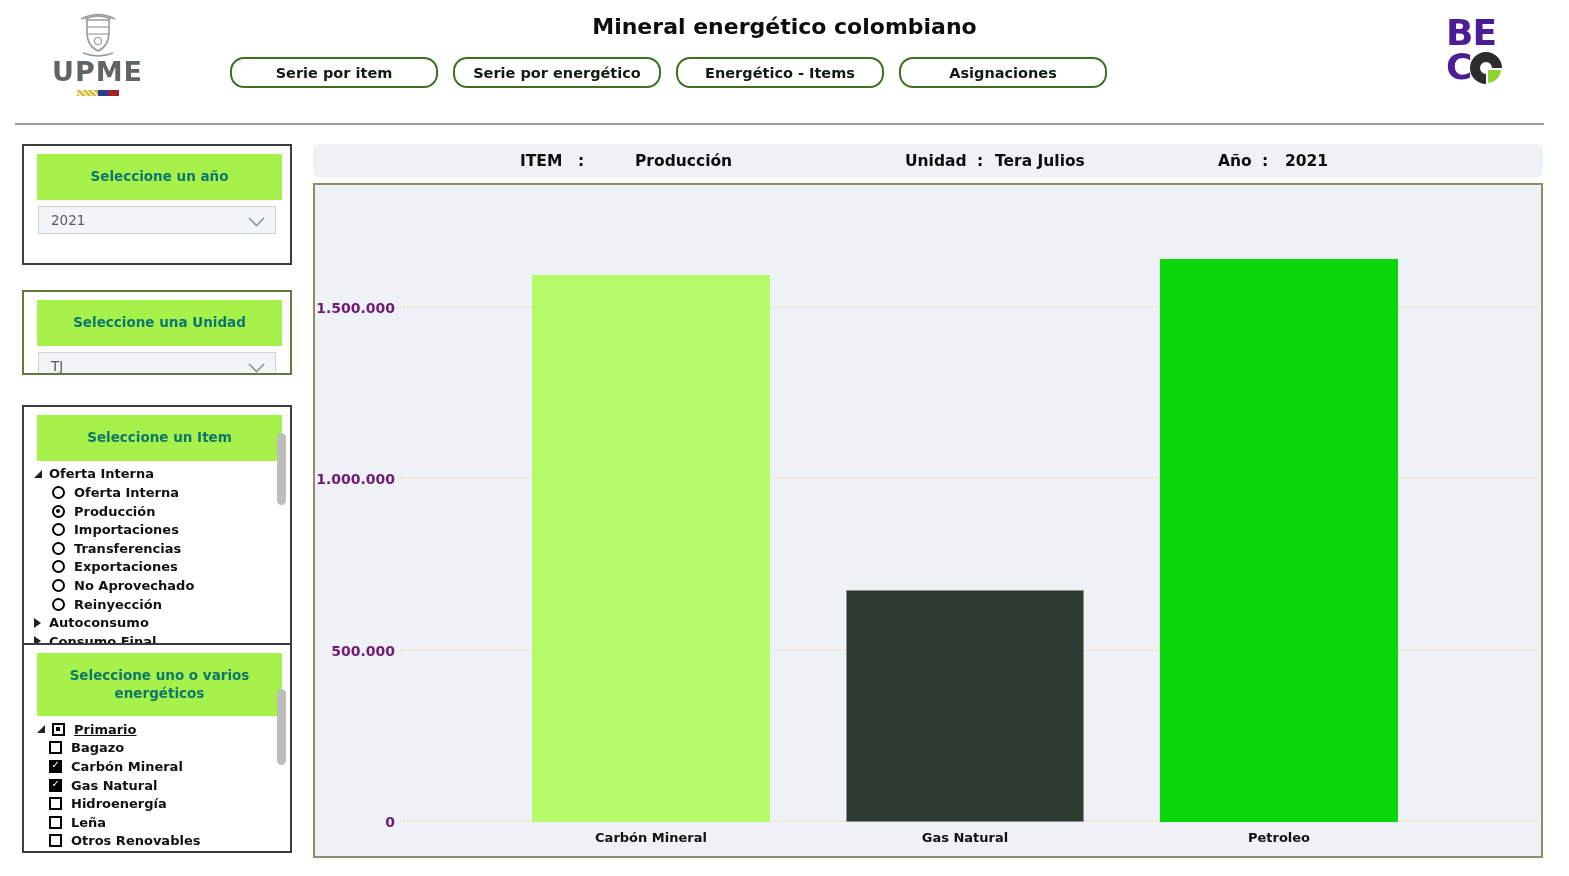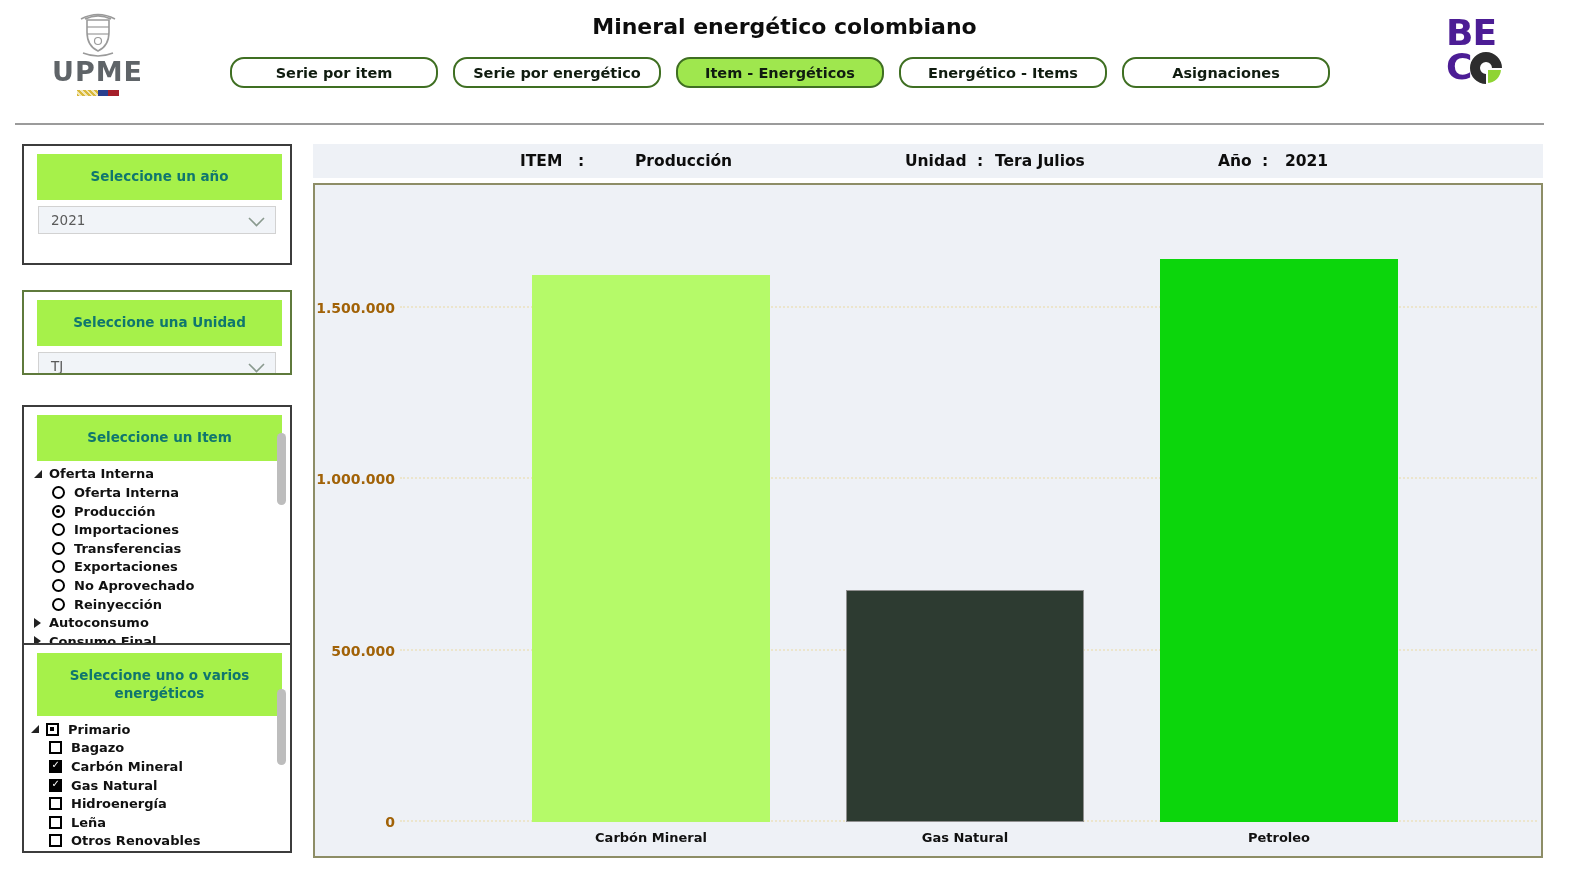--- a/index.html
+++ b/index.html
@@ -47,47 +47,47 @@
               border:1px solid #d2d2d2; display:flex; align-items:center; padding:0 12px;
               font-size:13.5px; color:#5a5a5a; cursor:pointer; }
   .dropdown .chev { position:absolute; right:10px; top:10px; }
 
   
   .tree { position:relative; font-size:13px; font-weight:bold; color:#111; }
   .trow { display:flex; align-items:center; height:18.6px; cursor:pointer; }
   .trow .tlabel { white-space:nowrap; }
   .g0 { padding-left:10px; }
   .g1 { padding-left:28px; }
-  .e0 { padding-left:7px; }
+  .e0 { padding-left:13px;text-decoration:underline; }
   .e1 { padding-left:25px; }
   .exp-open { width:0; height:0; border-left:8px solid transparent; border-bottom:8px solid #222;
               margin-right:7px; flex:none; }
   .exp-closed { width:0; height:0; border-top:5px solid transparent; border-bottom:5px solid transparent;
                 border-left:7px solid #222; margin-right:8px; flex:none; }
   .radio { width:13px; height:13px; border:2.5px solid #000; border-radius:50%; margin-right:9px;
            background:#fff; position:relative; flex:none; }
   .radio.checked::after { content:""; position:absolute; left:2px; top:2px; width:4px; height:4px;
            border-radius:50%; background:#000; }
   .cb { width:13px; height:13px; border:2.5px solid #000; margin-right:9px; background:#fff;
         position:relative; flex:none; }
   .cb.checked { background:#000; }
   .cb.checked::after { content:"✓"; position:absolute; left:0.5px; top:-3px; color:#fff;
         font-size:10px; font-weight:bold; }
   .cb.partial::after { content:""; position:absolute; left:2px; top:2px; width:4px; height:4px; background:#000; }
   .scroll-thumb { position:absolute; right:4px; width:9px; border-radius:5px; background:#bdbdbd; }
 
   
   .chart-header { position:absolute; left:313px; top:144px; width:1230px; height:34px;
-                  background:#eef1f6; font-size:15.5px; font-weight:bold; color:#0d0d0d; }
+                  background:#eef1f6; font-size:15.5px; font-weight:bold; color:#0d0d0d;border-radius:8px; }
   .chart-header span { position:absolute; top:0; line-height:34px; white-space:nowrap; }
   .chart-box { position:absolute; left:313px; top:183px; width:1230px; height:675px;
                background:#eef1f6; border:2px solid #8d8d66; }
   .gridline { position:absolute; left:85px; right:4px; height:0; border-top:2px dotted #ece5cc; }
   .ytick { position:absolute; left:0; width:80px; text-align:right; font-size:14px; font-weight:bold;
-           color:#a16207; height:18px; line-height:18px; }
+           color:#701a75; height:18px; line-height:18px; }
   .bar { position:absolute; cursor:pointer; }
   .xlabel { position:absolute; bottom:11px; text-align:center; font-size:13px; font-weight:bold; color:#111; }
 </style>
 </head>
 <body>
 
 <div class="page">
 
   <header class="top-header">
 
@@ -106,21 +106,20 @@
           <span class="fb"></span>
           <span class="fr"></span>
       </div>
     </div>
 
     <h1 class="page-title">Mineral energético colombiano</h1>
 
     <nav class="tabs">
       <button class="tab">Serie por item</button>
       <button class="tab">Serie por energético</button>
-      <button class="tab active">Item - Energéticos</button>
       <button class="tab">Energético - Items</button>
       <button class="tab">Asignaciones</button>
     </nav>
 
     <div class="beco">
       <div class="beco-row">BE</div>
       <div class="beco-row">
         <span>C</span>
         <svg class="beco-o" width="34" height="34" viewBox="0 0 34 34">
           <circle cx="16" cy="16" r="11" fill="none" stroke="#2d2d2d" stroke-width="10"></circle>

